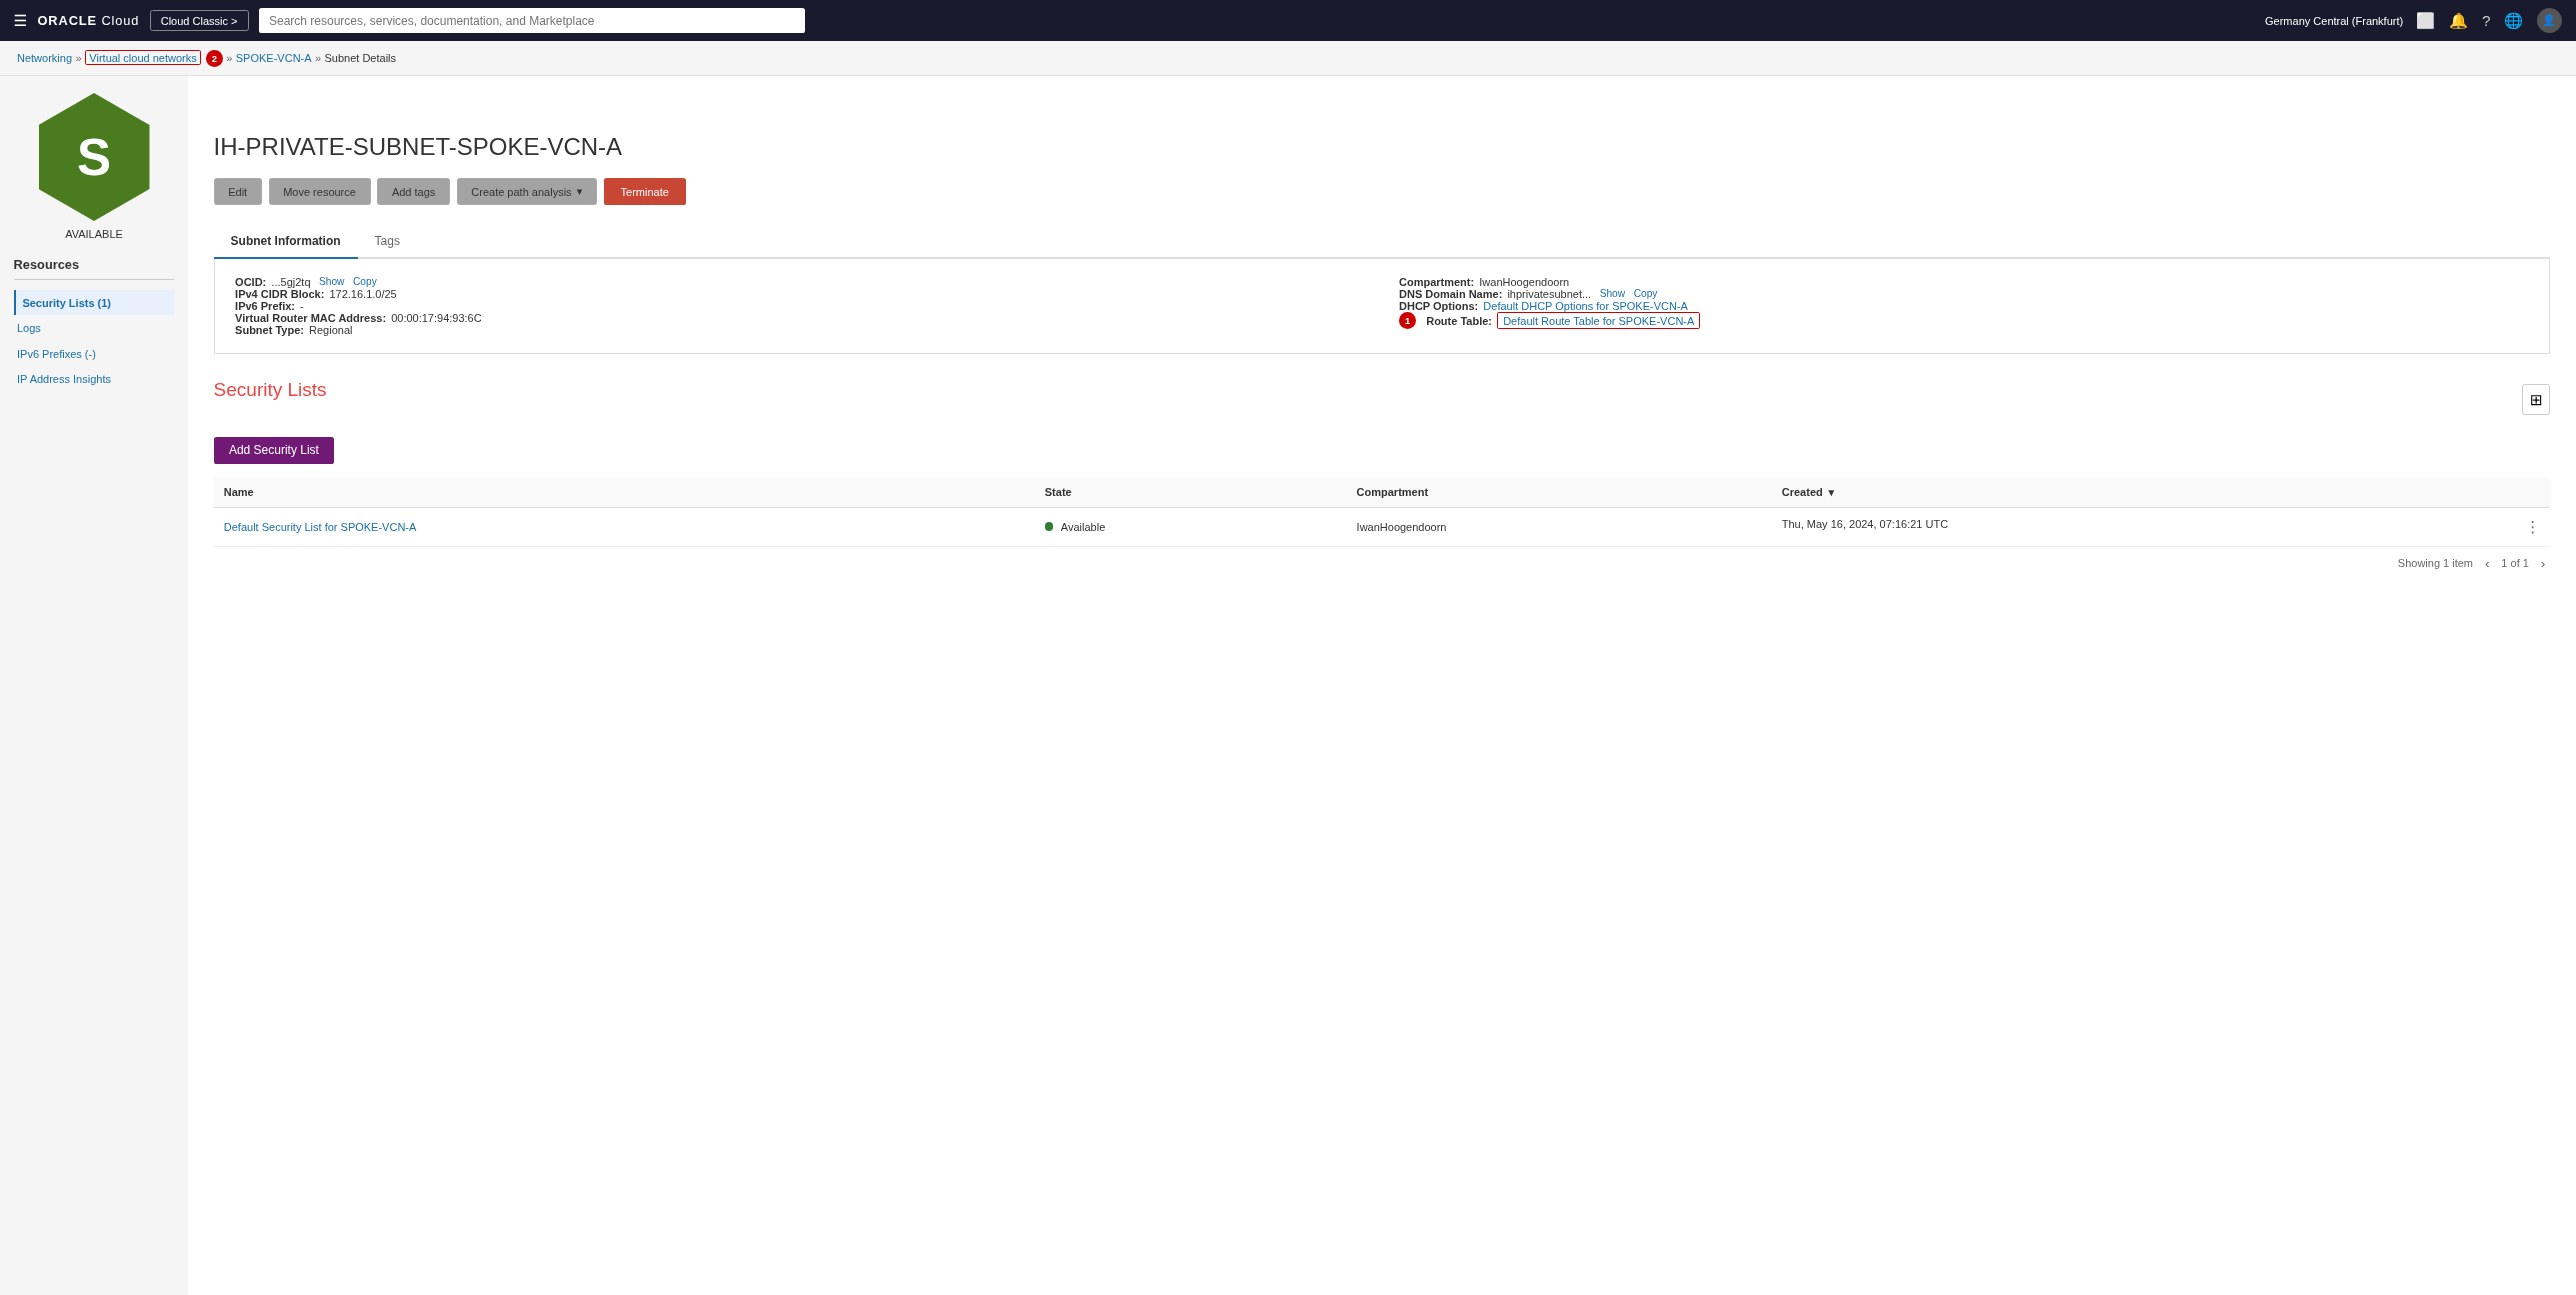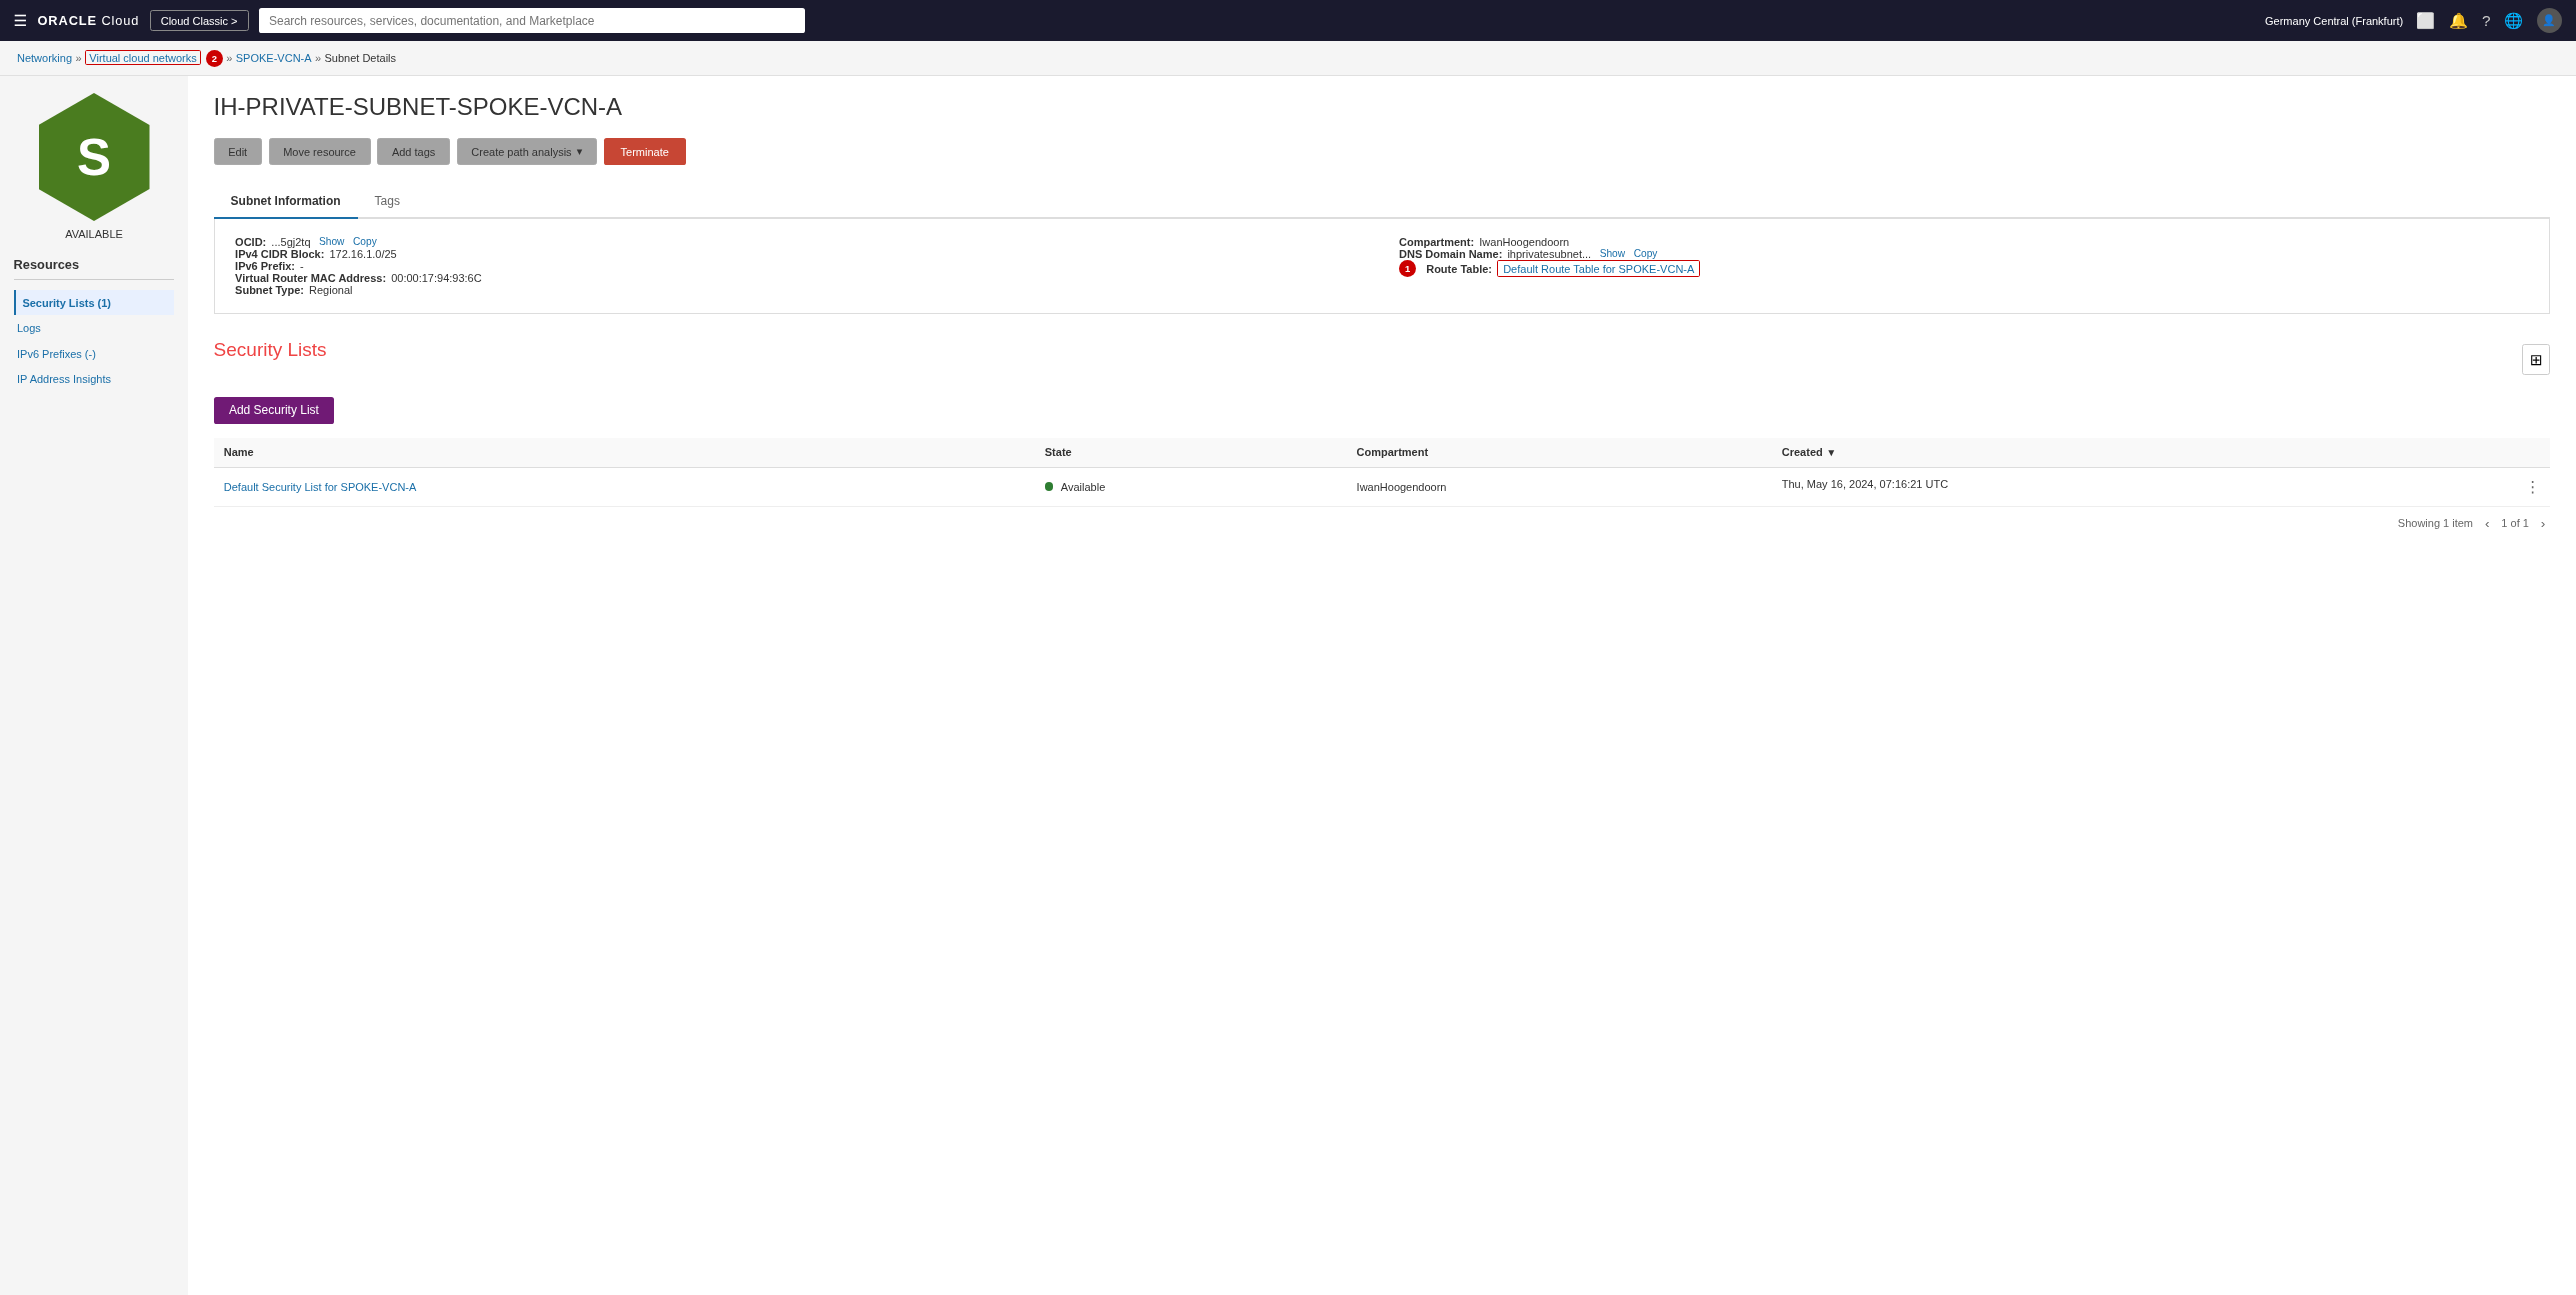--- a/index.html
+++ b/index.html
@@ -150,20 +150,21 @@
     .content-area {
       flex: 1;
       padding: 17px 25.6px;
       background: #fff;
     }
     .page-title {
       font-size: 24px;
       font-weight: 500;
       color: #333;
       margin-bottom: 17px;
+      margin-top: 40px;
     }
 
     
     .action-bar {
       display: flex;
       gap: 6.8px;
       margin-bottom: 20.5px;
       flex-wrap: wrap;
     }
     .btn {
@@ -431,20 +432,24 @@
         <div>
           <div class="info-row">
             <span class="info-label">Compartment:</span>
             <span class="info-value">IwanHoogendoorn</span>
           </div>
           <div class="info-row">
             <span class="info-label">DNS Domain Name:</span>
             <span class="info-value">ihprivatesubnet...</span>
             <span class="copy-show-btn">Show</span>
             <span class="copy-show-btn">Copy</span>
+          </div>
+          <div class="info-row">
+            <span class="info-label">DHCP Options:</span>
+            <a class="info-link">Default DHCP Options for SPOKE-VCN-A</a>
           </div>
           <div class="info-row" style="align-items:center;">
             <span class="badge-1">1</span>
             <span style="margin-left:5.1px;" class="info-label">Route Table:</span>
             <span class="info-link-box">
               <a class="info-link">Default Route Table for SPOKE-VCN-A</a>
             </span>
           </div>
         </div>
       </div>

